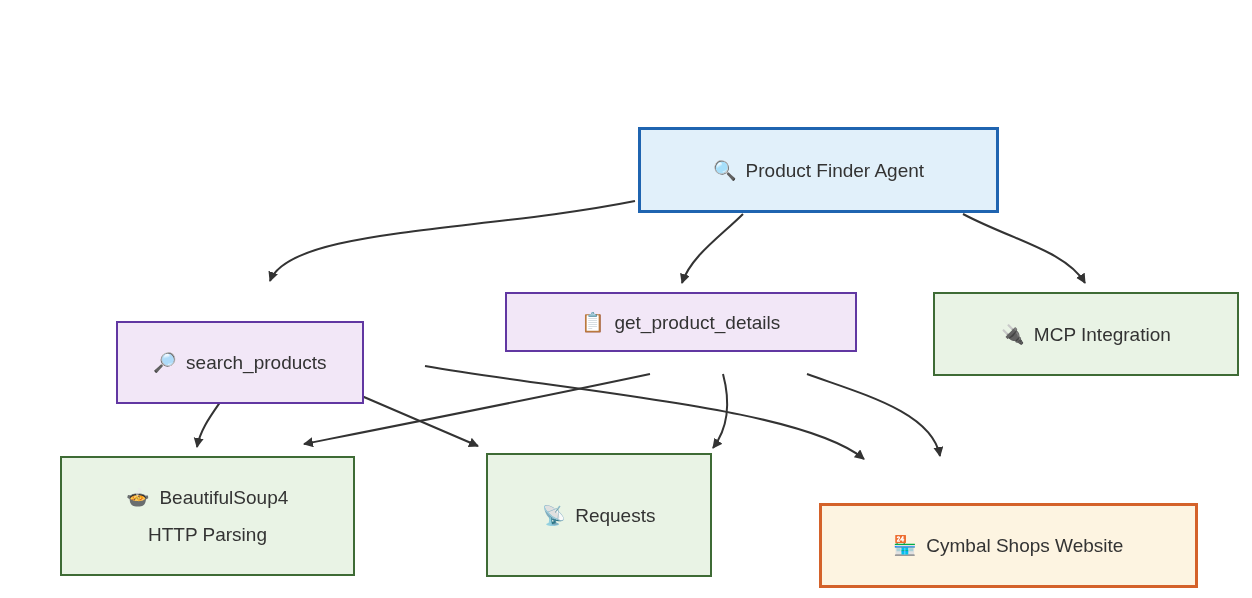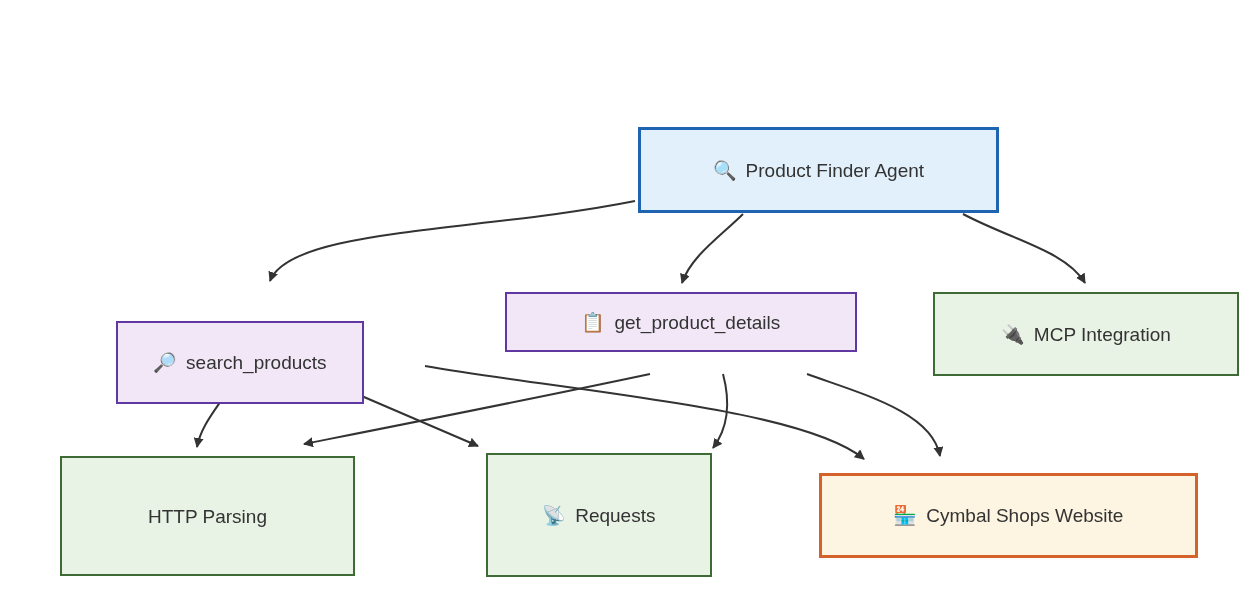--- a/index.html
+++ b/index.html
@@ -46,20 +46,21 @@
     background: var(--tool-fill, #f2e7f7);
     border: 2px solid var(--tool-stroke, #6137a2);
   }
   .node-lib {
     background: var(--library-fill, #e9f3e5);
     border: 2px solid var(--library-stroke, #3e6b35);
   }
   .node-ext {
     background: var(--external-fill, #fdf4e1);
     border: 3px solid var(--external-stroke, #d4622a);
+    margin-top: 30px;
   }
   #node-agent    { left: 638px; top: 127px; width: 361px; height: 86px; }
   #node-search   { left: 116px; top: 292px; width: 248px; height: 83px; margin-top: 29px; }
   #node-details  { left: 505px; top: 292px; width: 352px; height: 60px; }
   #node-mcp      { left: 933px; top: 292px; width: 306px; height: 84px; justify-content: center; }
   #node-bs4      { left: 60px;  top: 456px; width: 295px; height: 120px; }
   #node-requests { left: 486px; top: 453px; width: 226px; height: 124px; text-align: right; }
   #node-cymbal   { left: 819px; top: 473px; width: 379px; height: 85px; }
 </style>
 </head>
@@ -98,20 +99,21 @@
     <div class="nline"><span class="icon">📋</span><span>get_product_details</span></div>
 
   </div>
 
   <div class="node node-lib" id="node-mcp">
     <div class="nline"><span class="icon">🔌</span><span>MCP Integration</span></div>
 
   </div>
 
   <div class="node node-lib" id="node-bs4">
+    <div class="nline"><span class="icon">🍲</span><span>BeautifulSoup4</span></div>
     <div class="nline">HTTP Parsing</div>
   </div>
 
   <div class="node node-lib" id="node-requests">
     <div class="nline"><span class="icon">📡</span><span>Requests</span></div>
   </div>
 
   <div class="node node-ext" id="node-cymbal">
     <div class="nline"><span class="icon">🏪</span><span>Cymbal Shops Website</span></div>
 

